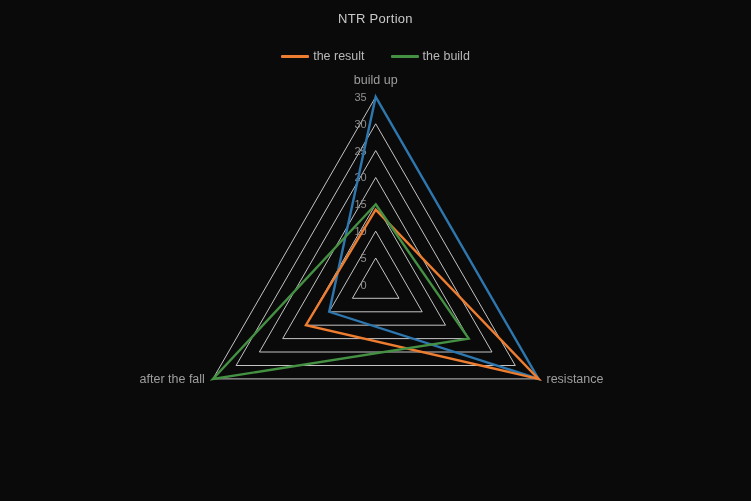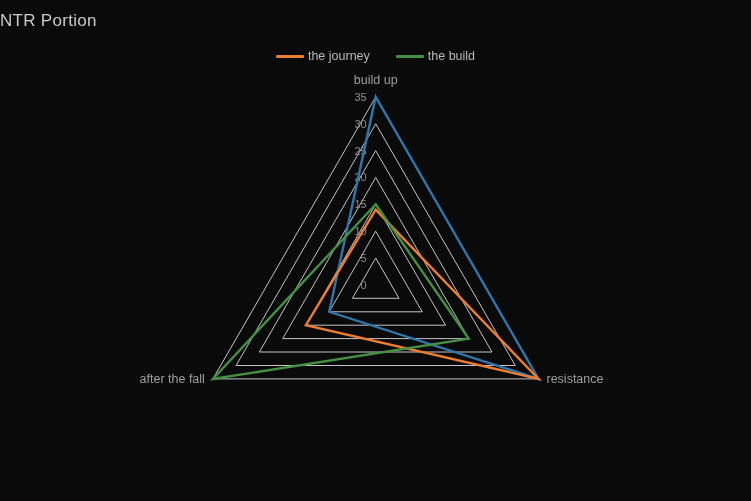--- a/index.html
+++ b/index.html
@@ -5,21 +5,22 @@
   html,body{margin:0;padding:0;background:#0a0a0a;}
   #screen{
     position:relative;
     width:751px;height:501px;
     background:#0a0a0a;
     overflow:hidden;
     font-family:"Liberation Sans", sans-serif;
   }
   #chart-title{
     position:absolute;top:11px;left:0;width:100%;
-    font-size:17px;letter-spacing:.3px;
+    text-align:center;
+    font-size:13px;letter-spacing:.3px;
     color:#c9c9c9;
   }
   #legend{
     position:absolute;top:49px;left:0;width:100%;
     display:flex;justify-content:center;align-items:center;gap:26px;
     font-size:12.5px;color:#b8b8b8;
   }
   .legend-item{display:flex;align-items:center;gap:4px;}
   .legend-swatch{width:28px;height:3px;border-radius:1px;background:#888;}
   #radar-svg{position:absolute;left:0;top:0;}
@@ -50,20 +51,20 @@
       <polygon points="375.7,96.9 538.5,378.9 329.2,311.8" fill="none" stroke="#2e77ae" stroke-width="2.4" stroke-linejoin="miter"></polygon>
       <polygon points="375.7,209.7 538.5,378.9 305.9,325.2" fill="none" stroke="#ed7d31" stroke-width="2.4" stroke-linejoin="miter"></polygon>
       <polygon points="375.7,204.3 468.7,338.6 212.9,378.9" fill="none" stroke="#459143" stroke-width="2.4" stroke-linejoin="miter"></polygon>
     </svg>
 
   <div id="chart-title">NTR Portion</div>
 
   <div id="legend">
     <div class="legend-item">
       <span class="legend-swatch" style="background: rgb(237, 125, 49);"></span>
-      <span>the journey</span>
+      <span>the result</span>
     </div>
     <div class="legend-item">
       <span class="legend-swatch" style="background: rgb(69, 145, 67);"></span>
       <span>the build</span>
     </div>
   </div>
 </div>
 
 </body></html>

